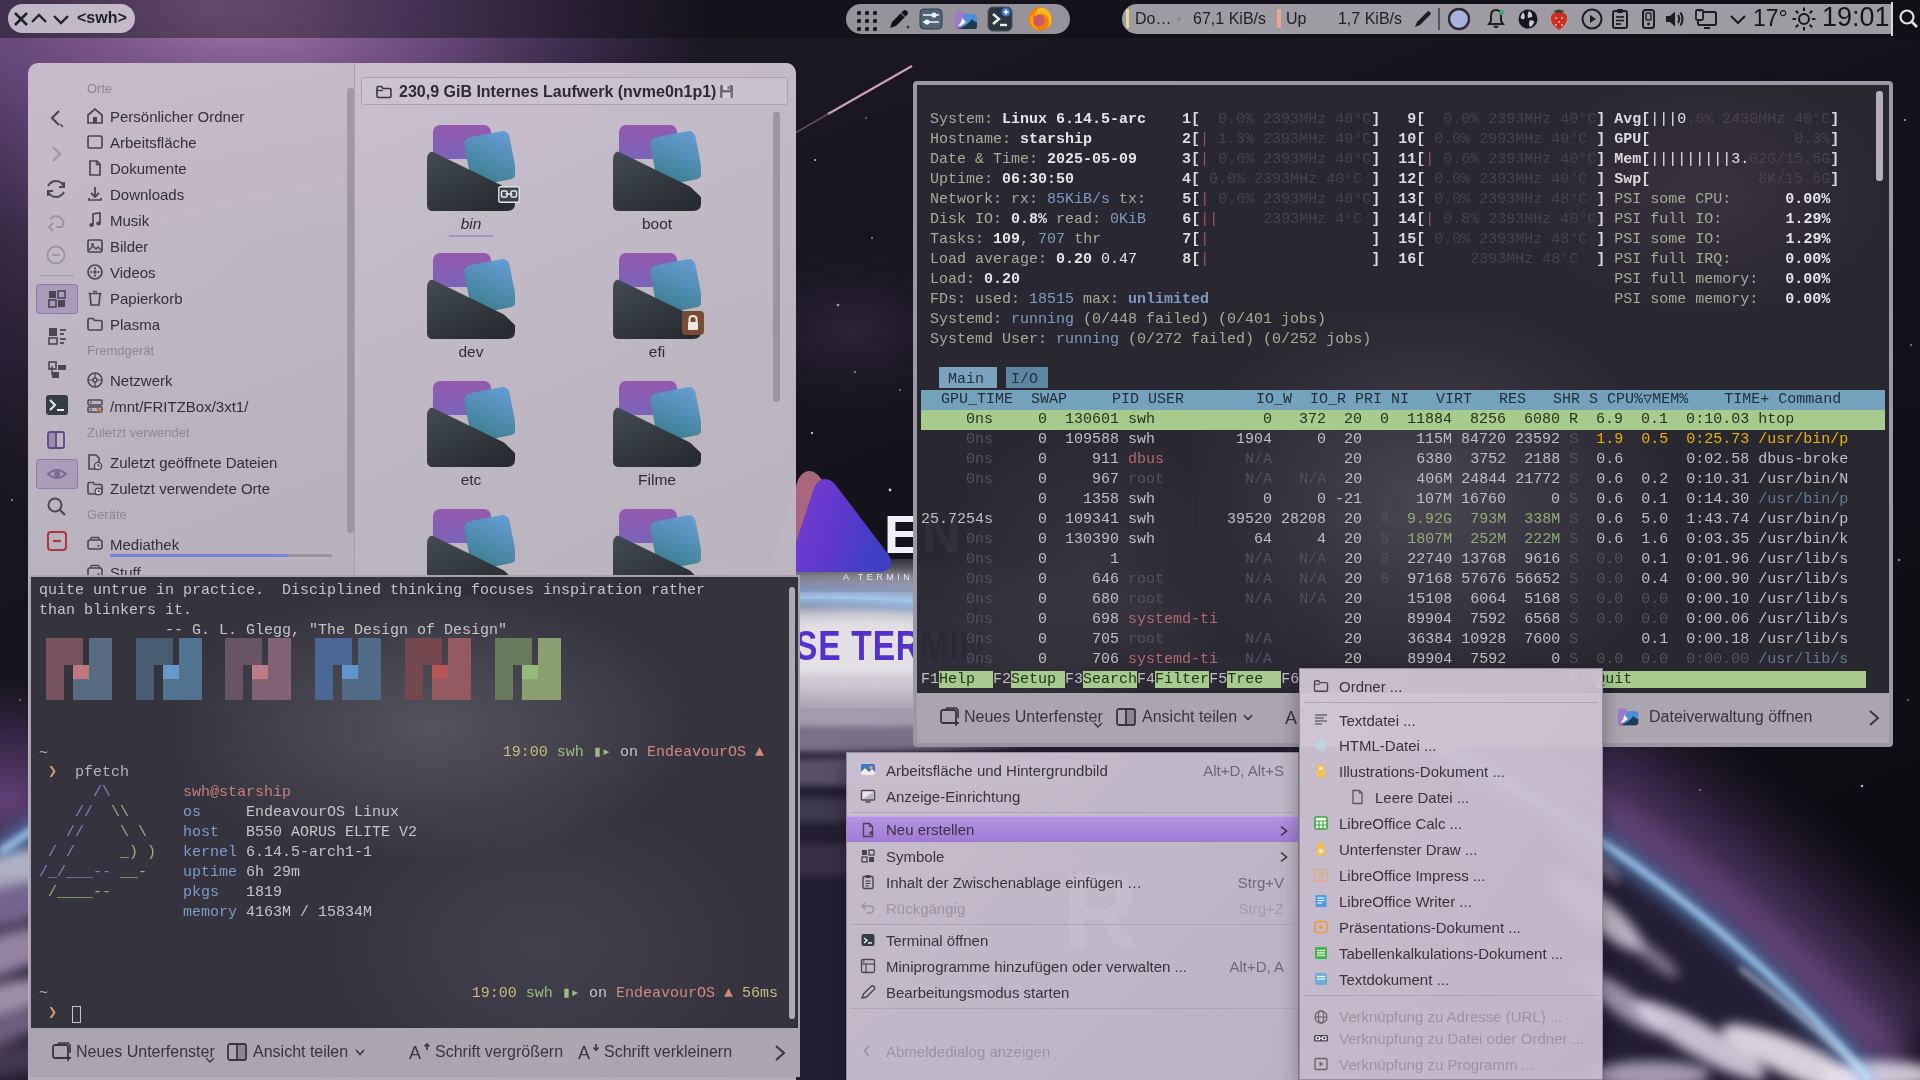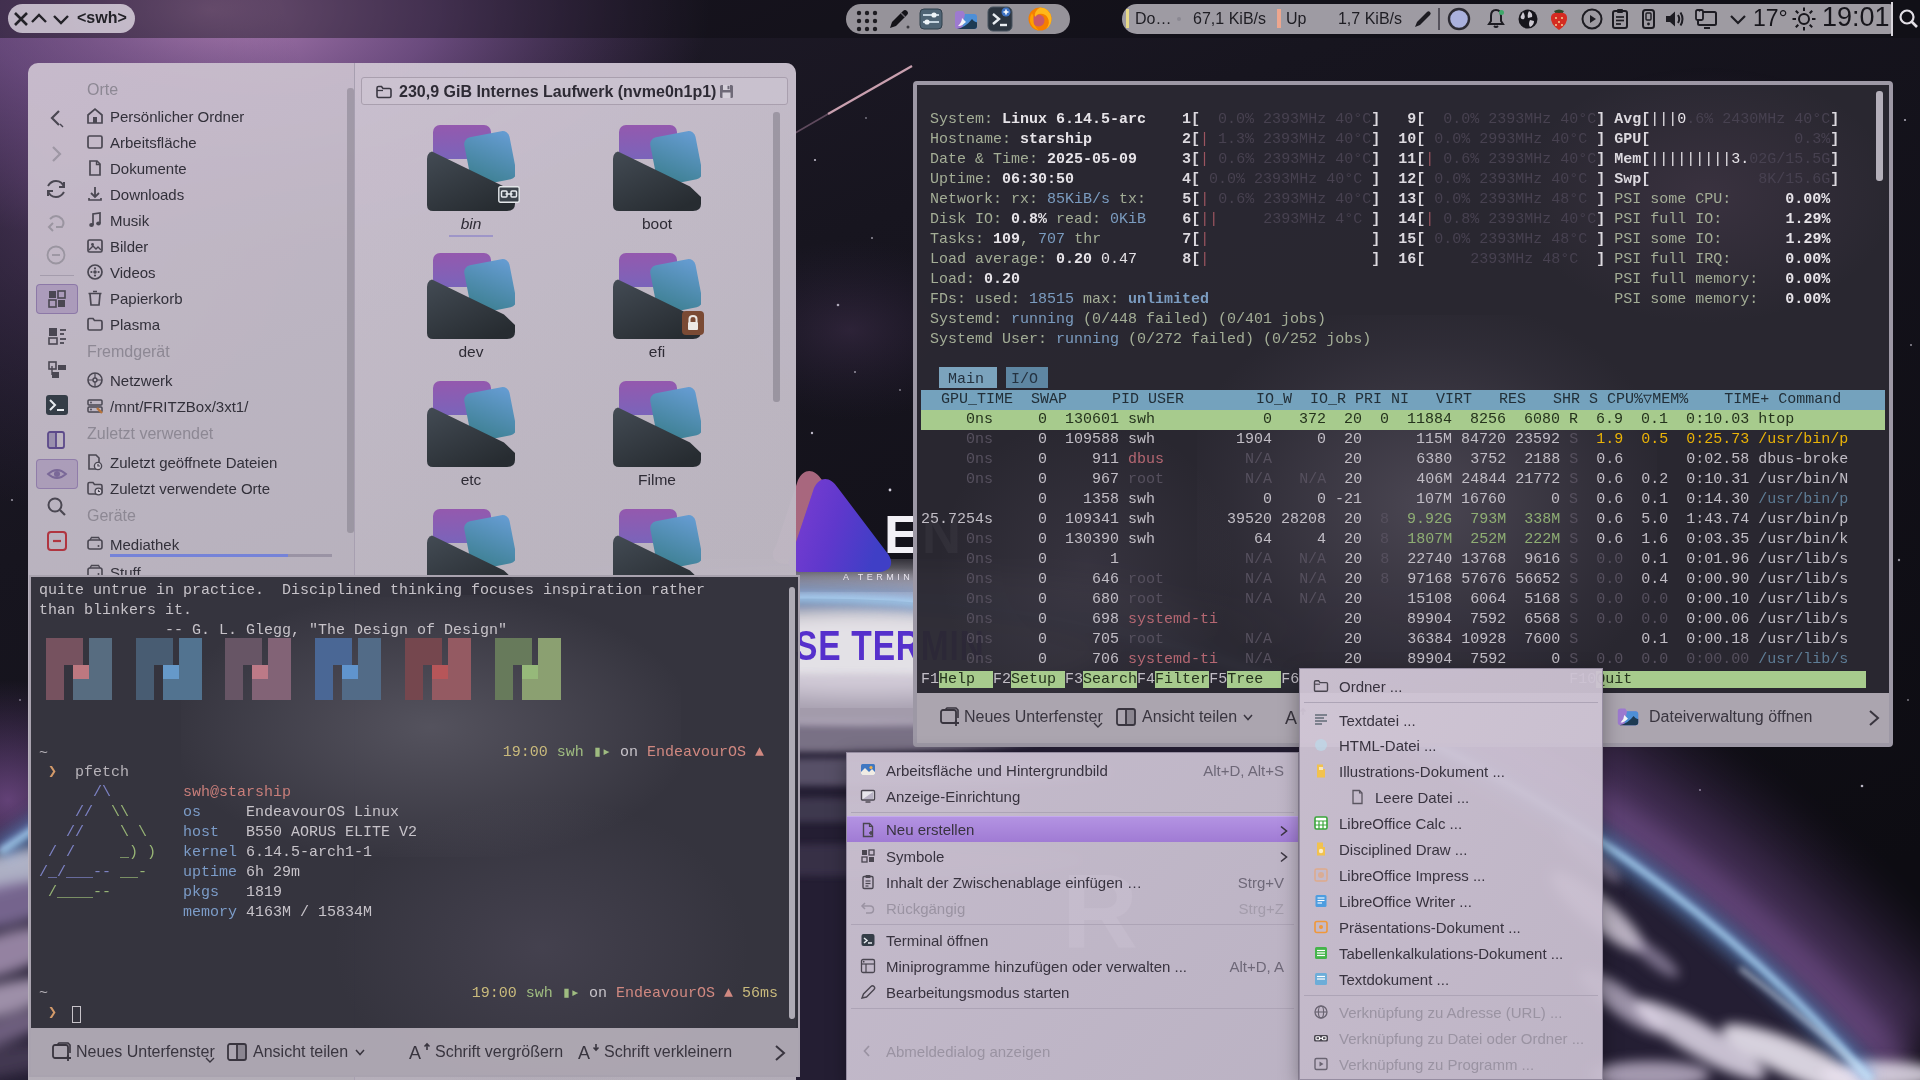--- a/index.html
+++ b/index.html
@@ -3,21 +3,21 @@
 *{margin:0;padding:0;box-sizing:border-box}
 html,body{width:1920px;height:1080px;overflow:hidden;background:#0e0d13;font-family:"Liberation Sans",sans-serif}
 .abs{position:absolute}
 .trow{position:absolute;font-family:"Liberation Mono",monospace;font-size:15px;line-height:20px;white-space:pre}
 
 #panel{position:absolute;left:0;top:0;width:1920px;height:38px;background:rgba(13,12,17,0.42)}
 .pill{position:absolute;border-radius:17px}
 
 #dolphin{position:absolute;left:28px;top:63px;width:768px;height:1017px;border-radius:10px 10px 0 0;overflow:hidden;background:linear-gradient(160deg,rgba(202,190,206,0.97) 0%,rgba(193,186,198,0.97) 30%,rgba(186,180,190,0.97) 70%,rgba(181,176,186,0.97) 100%)}
 .drow{position:absolute;height:26px;display:flex;align-items:center;font-size:15px;color:#32303a;white-space:nowrap}
-.dhead{position:absolute;font-size:16px;color:#8d8894;white-space:nowrap}
+.dhead{position:absolute;font-size:13px;color:#8d8894;white-space:nowrap}
 
 .term{position:absolute;border:2px solid #a9a3af;background:rgba(49,47,58,0.97)}
 .tbar{position:absolute;left:0;right:0;bottom:0;height:47px;background:rgba(178,172,182,0.95);color:#39353f;font-size:16px}
 .tbi{position:absolute;top:0;height:47px;display:flex;align-items:center;gap:8px;color:#39353f}
 
 .menu{position:absolute;background:rgba(201,191,207,0.985);border:1px solid #968da1;box-shadow:0 6px 18px rgba(0,0,0,0.35)}
 .mi{position:absolute;left:0;right:0;height:26px;display:flex;align-items:center;font-size:15px;color:#38333f;white-space:nowrap}
 .mi .ic{width:16px;height:16px;margin-left:13px;margin-right:10px;flex:none}
 .mi .sc{margin-left:auto;margin-right:14px;color:#6e6878}
 .mi.dis{color:#999120;color:#9a93a2}
@@ -748,21 +748,21 @@
           <rect x="2" y="2" width="12" height="12" rx="1.5" fill="#fff" stroke="#3aa63a" stroke-width="1.6"></rect>
           <path d="M2 6 L14 6 M6 6 L6 14 M10 6 L10 14 M2 10 L14 10" stroke="#3aa63a" stroke-width="1.2"></path>
         </svg></span>
       <span>LibreOffice Calc  ...</span>
     </div>
     <div class="mi" style="top:167px;">
       <span class="ic"><svg width="16" height="16" viewBox="0 0 16 16">
           <path d="M4 1.5 L10 1.5 L10 6 L12 6 L12 14.5 L4 14.5 Z" fill="#f2c24e"></path>
           <circle cx="8" cy="10" r="2.2" fill="#fff" opacity="0.7"></circle>
         </svg></span>
-      <span>Disciplined Draw  ...</span>
+      <span>Unterfenster Draw  ...</span>
     </div>
     <div class="mi" style="top:193px;">
       <span class="ic"><svg width="16" height="16" viewBox="0 0 16 16">
           <rect x="2" y="2" width="12" height="12" rx="1.5" fill="none" stroke="#f0a060" stroke-width="1.5" opacity="0.6"></rect>
           <circle cx="8" cy="8" r="3" fill="#f0a060" opacity="0.5"></circle>
         </svg></span>
       <span>LibreOffice Impress  ...</span>
     </div>
     <div class="mi" style="top:219px;">
       <span class="ic"><svg width="16" height="16" viewBox="0 0 16 16">
@@ -791,21 +791,21 @@
     </div>
     <div class="mi" style="top:297px;">
       <span class="ic"><svg width="16" height="16" viewBox="0 0 16 16">
           <rect x="2" y="2" width="12" height="12" rx="1.5" fill="#58aadc" opacity="0.8"></rect>
           <line x1="4" y1="5.5" x2="12" y2="5.5" stroke="#fff" stroke-width="1.2"></line>
           <line x1="4" y1="8" x2="12" y2="8" stroke="#fff" stroke-width="1.2"></line>
         </svg></span>
       <span>Textdokument ...</span>
     </div>
     <div class="msep" style="top:326px"></div>
-    <div class="mi dis" style="top:330px;">
+    <div class="mi dis" style="top:330px;align-items:flex-end;">
       <span class="ic"><svg width="16" height="16" viewBox="0 0 16 16">
           <circle cx="8" cy="8" r="6" fill="none" stroke="#6a6472" stroke-width="1.3"></circle>
           <ellipse cx="8" cy="8" rx="2.6" ry="6" fill="none" stroke="#6a6472" stroke-width="1.1"></ellipse>
           <line x1="2" y1="8" x2="14" y2="8" stroke="#6a6472" stroke-width="1.1"></line>
         </svg></span>
       <span>Verknüpfung zu Adresse (URL) ...</span>
     </div>
     <div class="mi dis" style="top:356px;">
       <span class="ic"><svg width="16" height="16" viewBox="0 0 16 16">
           <rect x="1" y="5" width="14" height="6.5" rx="1.5" fill="#4a4650"></rect>

